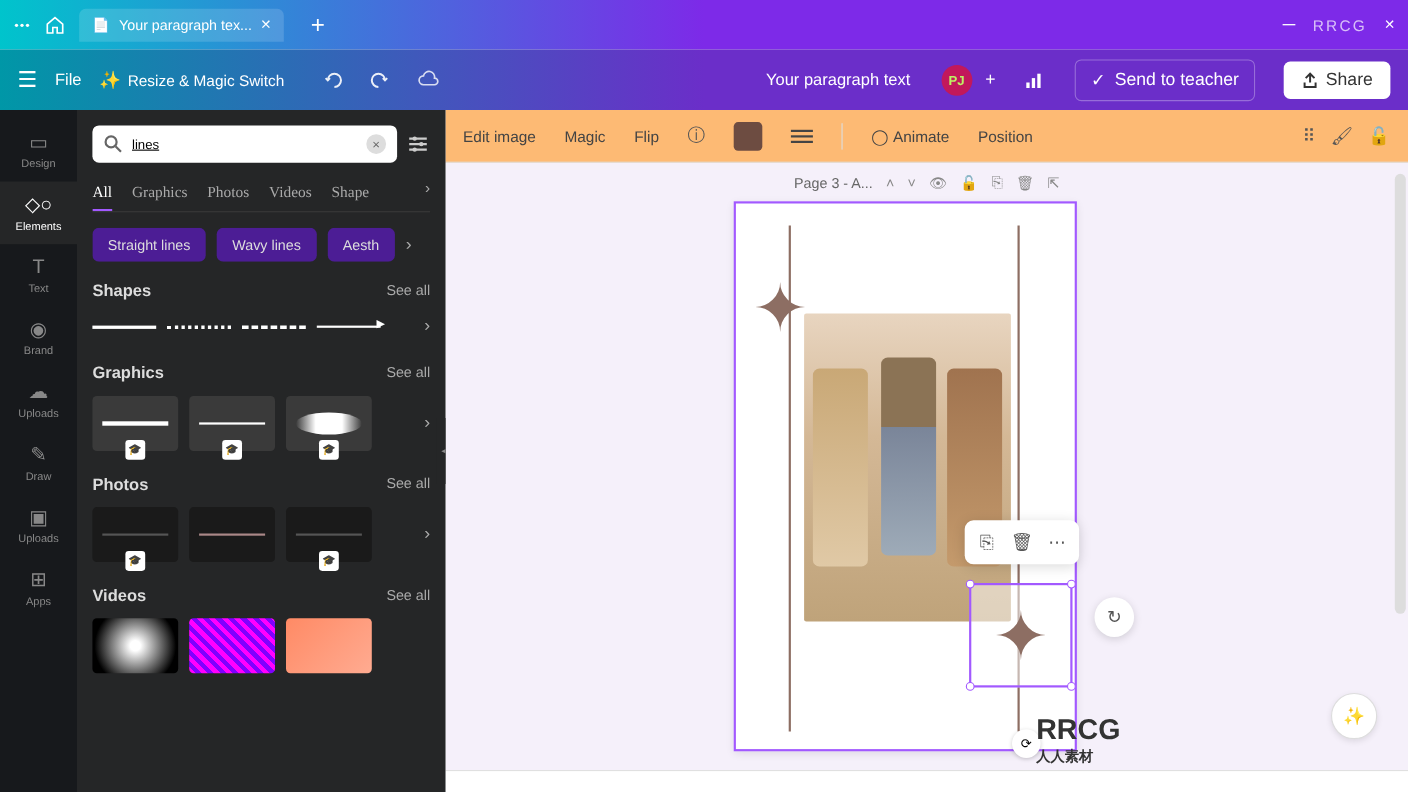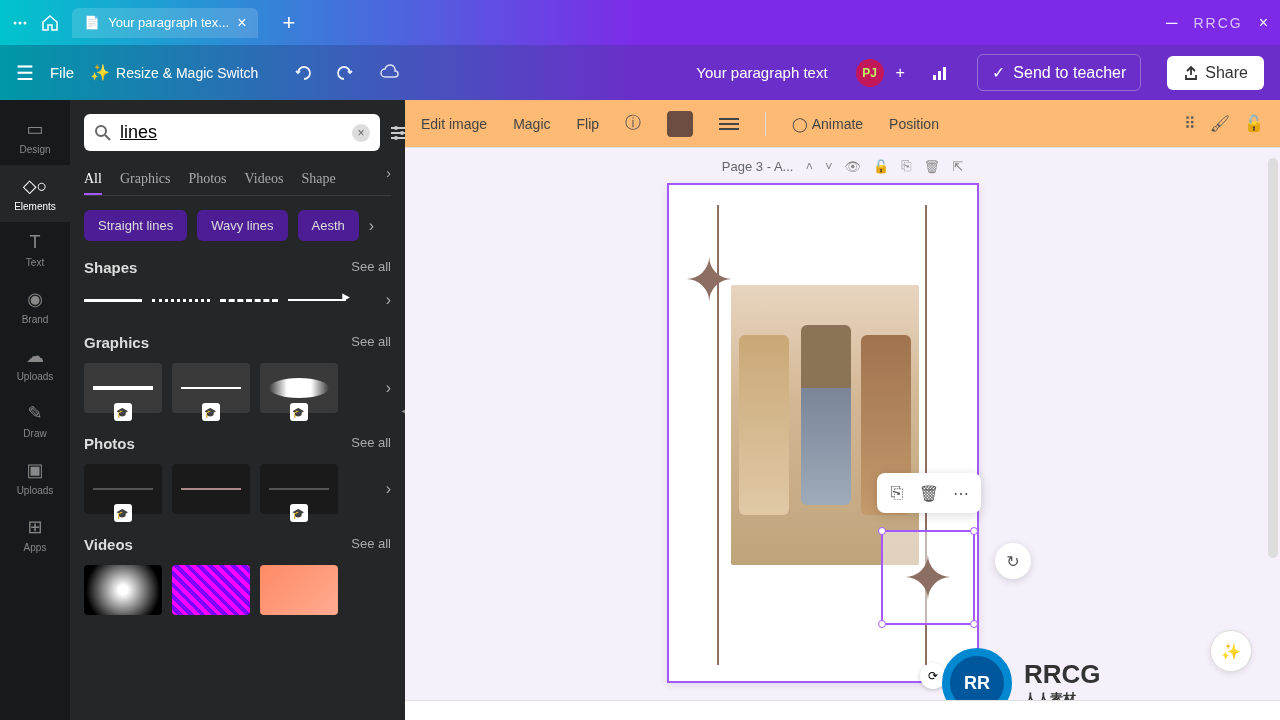--- a/index.html
+++ b/index.html
@@ -40,21 +40,21 @@
     .sidebar-nav { width: 70px; background: #17191c; display: flex; flex-direction: column; align-items: center; padding-top: 8px; }
     .nav-item { color: #888; font-size: 10px; display: flex; flex-direction: column; align-items: center; gap: 4px; padding: 10px 0; cursor: pointer; width: 100%; }
     .nav-item.active { color: white; background: #252627; }
     .nav-icon { font-size: 18px; }
     
     
     .panel { width: 335px; background: #252627; padding: 14px; overflow: hidden; position: relative; }
     .search-row { display: flex; gap: 8px; margin-bottom: 14px; }
     .search-box { flex: 1; background: white; border-radius: 6px; display: flex; align-items: center; padding: 8px 10px; }
     .search-icon { color: #666; margin-right: 8px; }
-    .search-input { border: none; outline: none; flex: 1; font-size: 18px; text-decoration: underline; }
+    .search-input { border: none; outline: none; flex: 1; font-size: 12px; text-decoration: underline; }
     .clear-x { color: #666; cursor: pointer; background: #ddd; border-radius: 50%; width: 18px; height: 18px; display: flex; align-items: center; justify-content: center; font-size: 12px; }
     .filter-btn { color: #ccc; cursor: pointer; display: flex; align-items: center; font-size: 20px; }
     
     .tabs-row { display: flex; gap: 18px; border-bottom: 1px solid #3a3a3a; margin-bottom: 14px; font-size: 14px; overflow: hidden; }
     .tab-item { color: #aaa; padding: 6px 0; cursor: pointer; font-weight: 500; font-family: Liberation Serif, serif; }
     .tab-item.active { color: white; border-bottom: 2px solid #a259ff; }
     .chevron { color: #aaa; margin-left: auto; }
     
     .chips-row { display: flex; gap: 10px; margin-bottom: 18px; overflow: hidden; }
     .chip { background: #4c1d95; color: #ddd; padding: 8px 14px; border-radius: 6px; font-size: 13px; cursor: pointer; white-space: nowrap; }
@@ -434,21 +434,20 @@
         <span class="ft-btn">🗑</span>
         <span class="ft-btn">⋯</span>
       </div>
 
       <div class="regen-btn">↻</div>
       <div class="rotate-handle">⟳</div>
       <div class="ai-fab">✨</div>
       <div class="scrollbar-v"></div>
 
       <div class="overlay-logo">
-        <div class="logo-circle">RR</div>
         <div class="logo-text">
           <div class="logo-text-main">RRCG</div>
           <div class="logo-text-sub">人人素材</div>
         </div>
       </div>
     </div>
     <div class="bottom-bar"></div>
   </div>
 </div>
 

